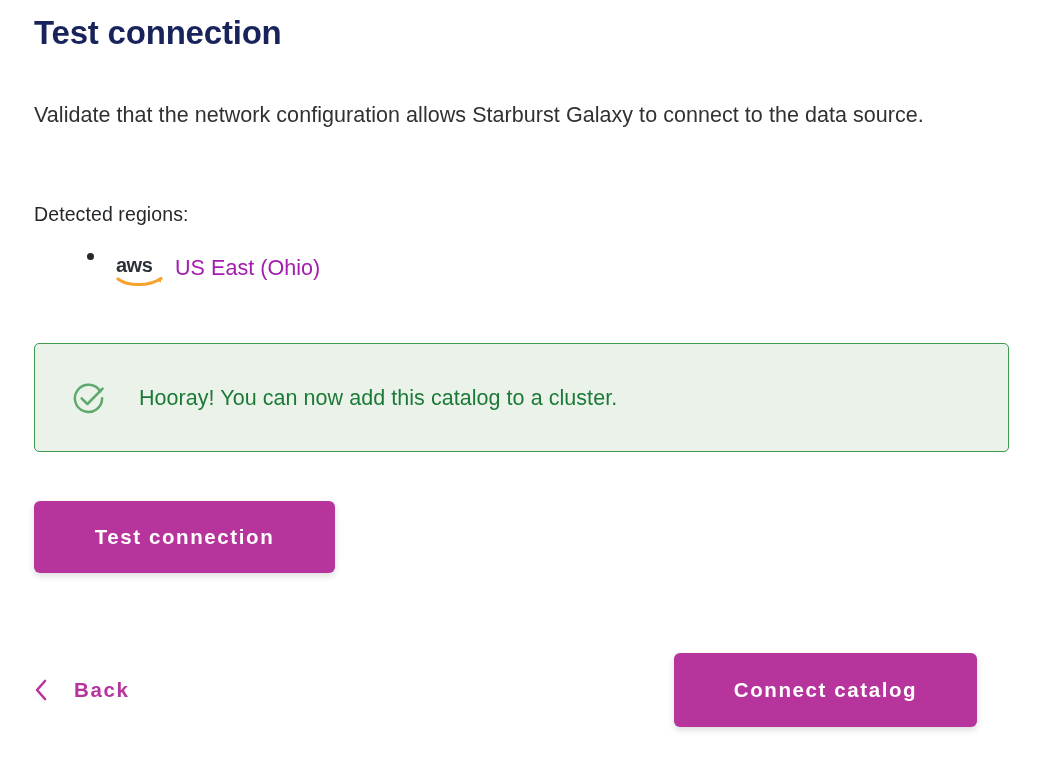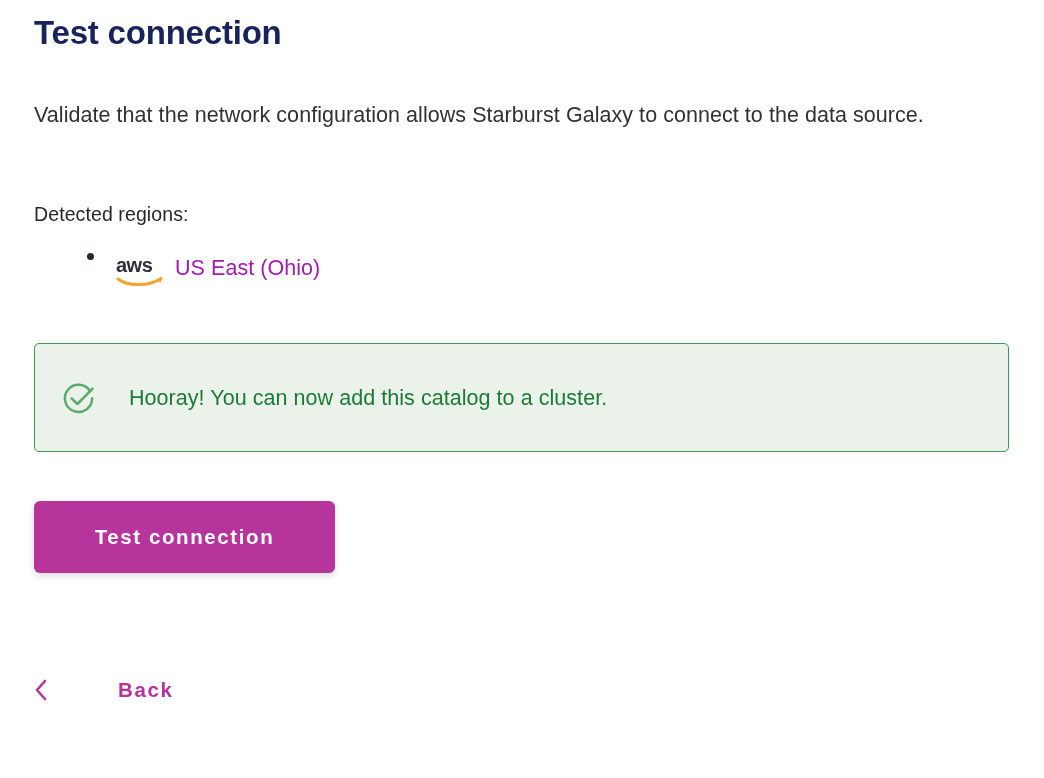--- a/index.html
+++ b/index.html
@@ -110,21 +110,21 @@
     left: 34px;
     top: 343px;
     width: 975px;
     height: 109px;
     box-sizing: border-box;
     border: 1.6px solid #3D9A4F;
     border-radius: 5px;
     background: #EBF2EA;
     display: flex;
     align-items: center;
-    padding-left: 24px;
+    padding-left: 34px;
   }
   .alert-icon {
     flex: 0 0 auto;
     width: 40px;
     height: 40px;
     margin-right: 30px;
   }
   .alert-icon svg { display: block; }
   .alert-text {
     font-size: 21.5px;
@@ -171,21 +171,20 @@
   .back-link {
     position: absolute;
     left: 33px;
     top: 668px;
     display: flex;
     align-items: center;
     text-decoration: none;
     color: #B6349C;
     cursor: pointer;
     height: 44px;
-    gap: 44px;
   }
   .back-chevron {
     width: 16px;
     height: 24px;
     margin-right: 25px;
     display: block;
     flex: 0 0 auto;
   }
   .back-label {
     font-size: 20.5px;
@@ -233,14 +232,15 @@
 
   <a class="back-link">
     <span class="back-chevron">
       <svg width="16" height="24" viewBox="0 0 16 24" xmlns="http://www.w3.org/2000/svg">
         <path d="M12 3 L 4 12 L 12 21" fill="none" stroke="#B6349C" stroke-width="2.6" stroke-linecap="round" stroke-linejoin="round"></path>
       </svg>
     </span>
     <span class="back-label">Back</span>
   </a>
 
+  <button class="btn btn-connect">Connect catalog</button>
 
 </div>
 
 </body></html>

